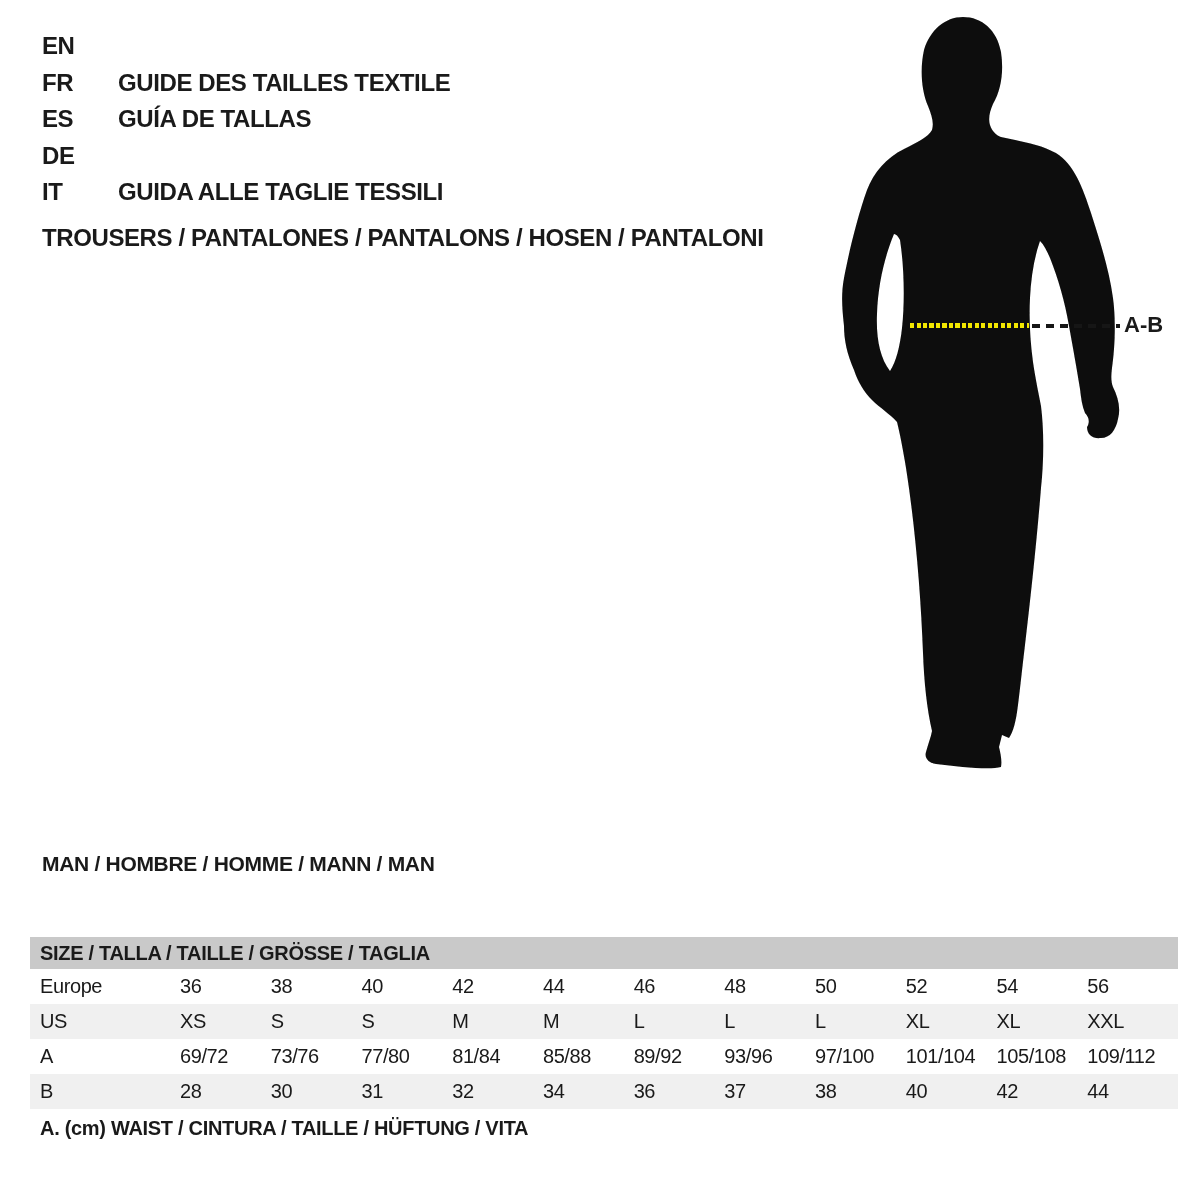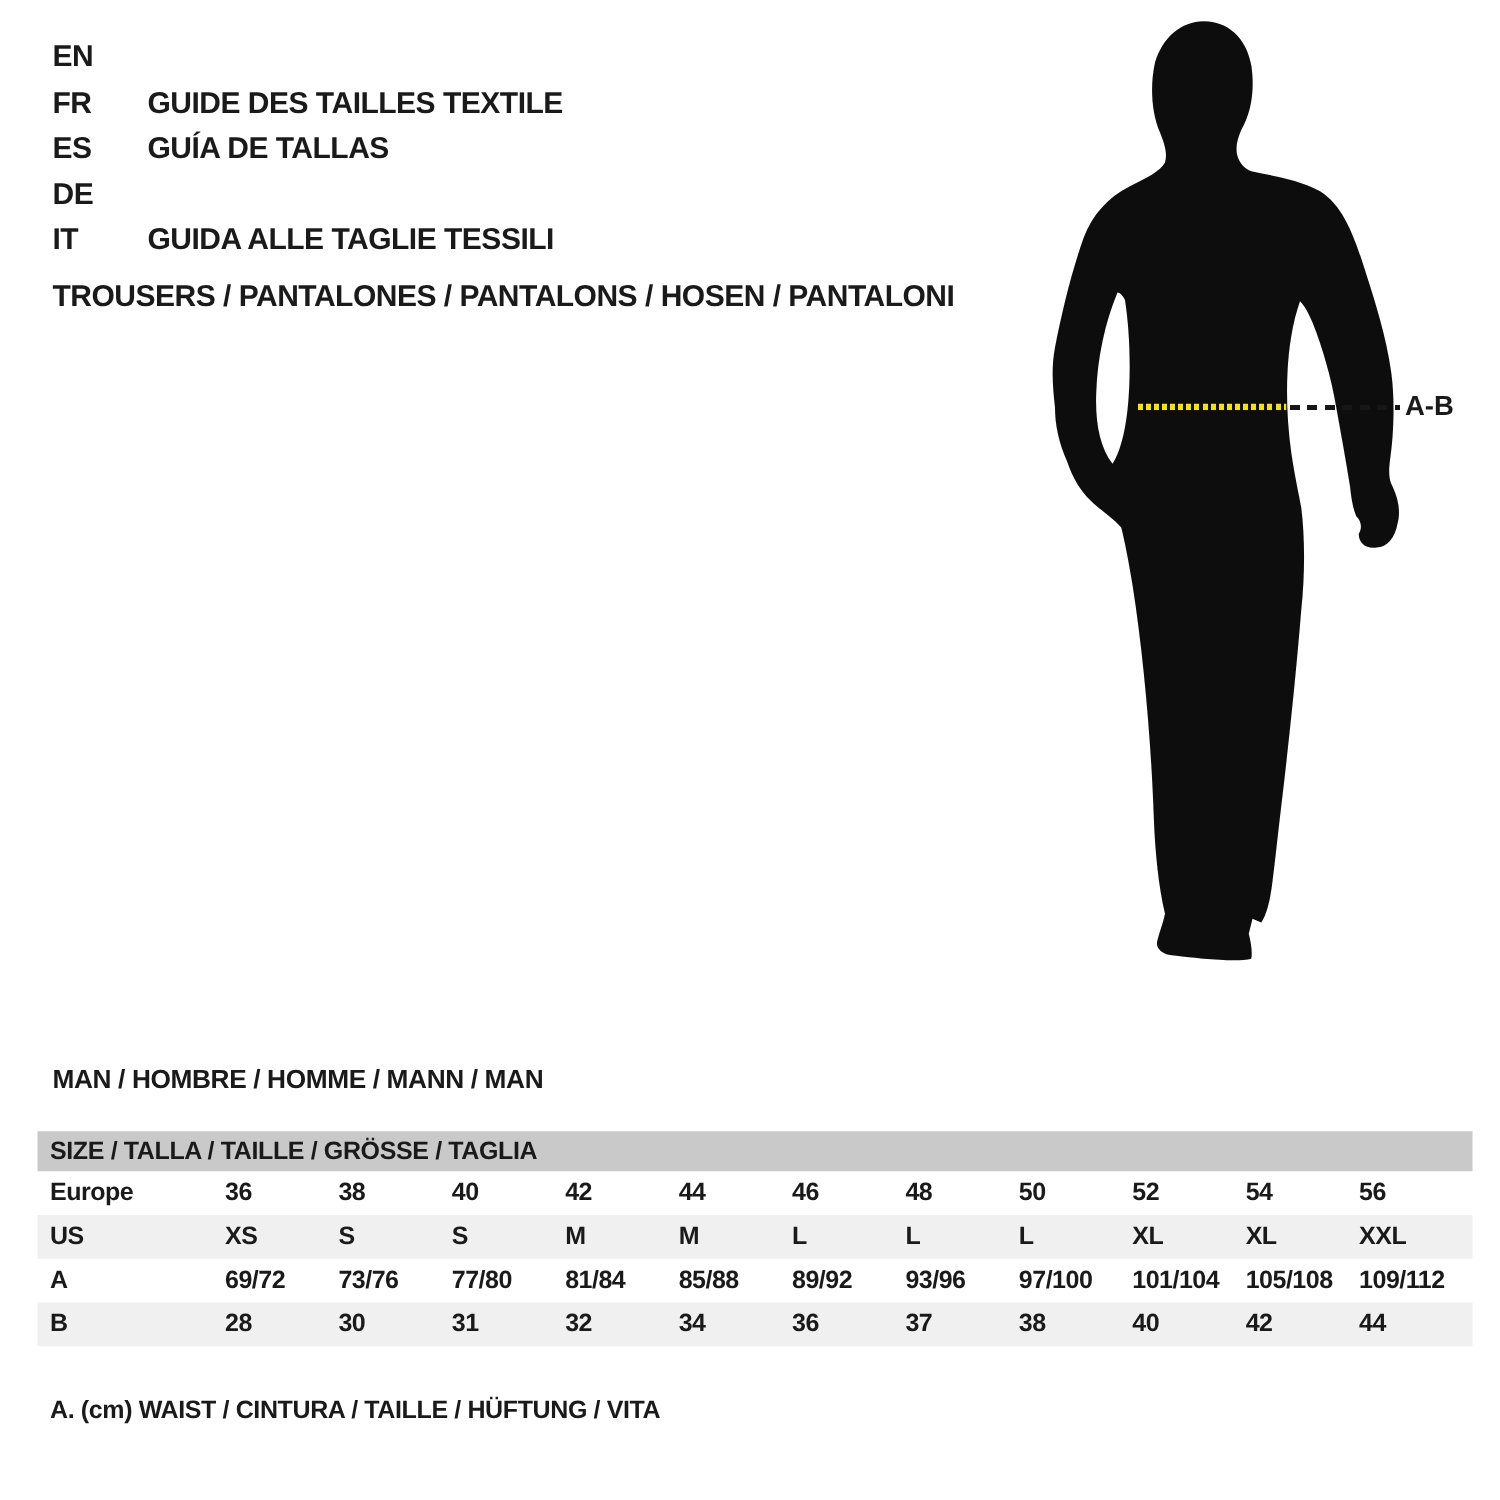--- a/index.html
+++ b/index.html
@@ -61,27 +61,27 @@
   }
 
   .size-table {
     position: absolute; left: 30px; top: 905px;
     width: 1148px;
   }
   .size-table-header {
     height: 32px; line-height: 32px;
     background: var(--header-gray, #c9c9c9);
     font-size: 20px; font-weight: 700; letter-spacing: -0.3px;
-    padding-left: 10px; box-sizing: border-box;
+    padding-left: 10px; box-sizing: border-box; margin-top: 32px;
   }
   .size-row {
     display: grid;
     grid-template-columns: 150px repeat(11, 1fr);
     height: 35px; line-height: 35px;
-    font-size: 20px; font-weight: 700; letter-spacing: -0.4px;
+    font-size: 20px; font-weight: 400; letter-spacing: -0.4px;
   }
   .size-row.striped { background: var(--stripe-gray, #f0f0f0); }
   .size-row-label { padding-left: 10px; text-align: left; }
   .size-cell { text-align: left; }
 
   
   .notes {
     position: absolute; left: 40px; top: 1108px;
   }
   .note-line {

